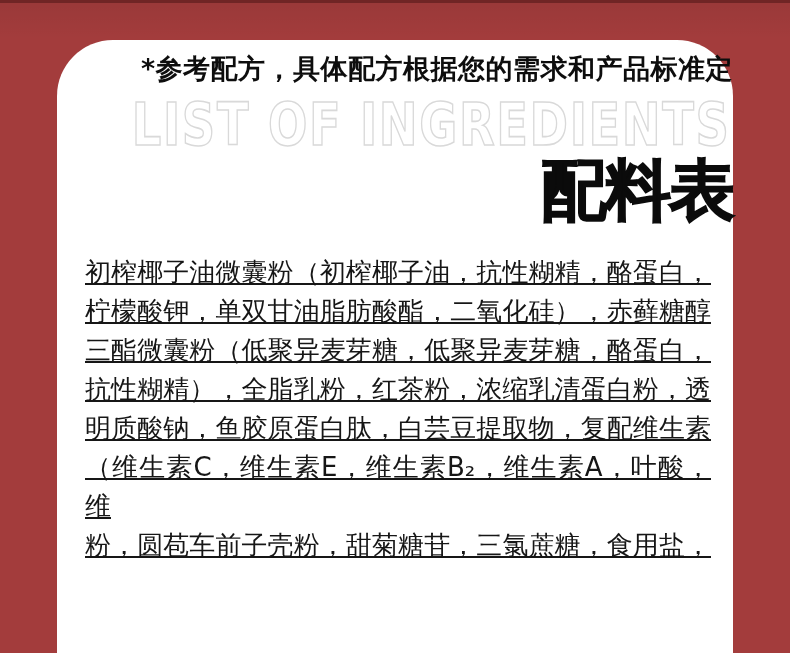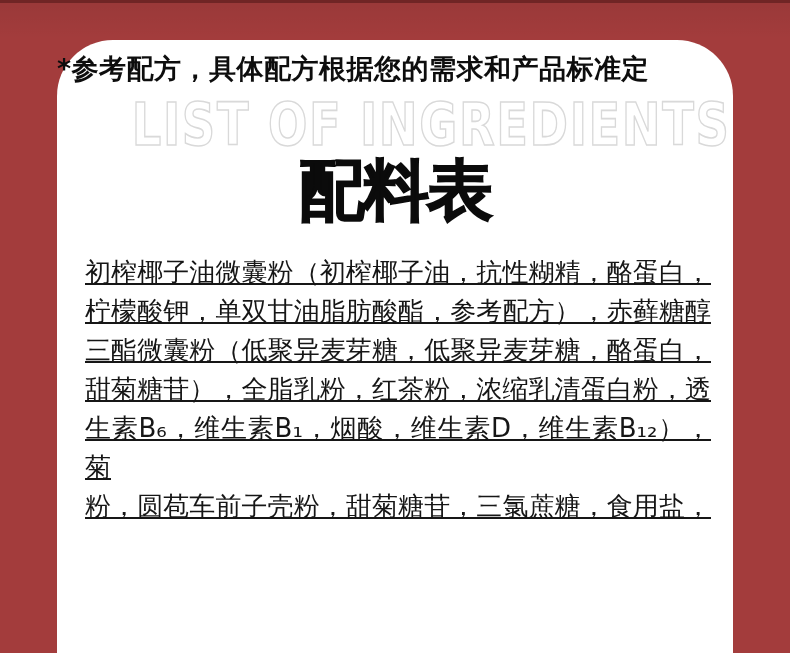--- a/index.html
+++ b/index.html
@@ -22,21 +22,21 @@
   .card {
     position: absolute;
     left: 57px; top: 40px;
     width: 676px; height: 613px;
     background: #ffffff;
     border-radius: 56px 56px 0 0;
   }
   .disclaimer {
     position: absolute;
     top: 13px; left: 0; right: 0;
-    text-align: left;
+    text-align: right;
     font-weight: bold;
     font-size: 27px; line-height: 32px;
     color: #0d0d0d;
     letter-spacing: 0.5px;
   }
   .subtitle-wrap {
     position: absolute;
     top: 56px; left: 0; right: 0;
     height: 58px;
     text-align: center;
@@ -48,21 +48,21 @@
     font-weight: bold;
     letter-spacing: 2px;
     color: transparent;
     -webkit-text-stroke: 1.6px #d9d9d9;
     transform: scaleX(0.80);
     transform-origin: 50% 50%;
   }
   .main-title {
     position: absolute;
     top: 115px; left: 0; right: 0;
-    text-align: center;
+    text-align: right;
     font-size: 66px; line-height: 72px;
     font-weight: bold;
     letter-spacing: -2px;
     color: #0b0b0b;
     -webkit-text-stroke: 1.5px #0b0b0b;
   }
   .ingredients {
     position: absolute;
     top: 213px; left: 28px; right: 22px;
     font-size: 26px; line-height: 39px;
@@ -80,21 +80,22 @@
 <div class="stage">
   <div class="top-strip"></div>
   <div class="card">
     <div class="disclaimer">*参考配方，具体配方根据您的需求和产品标准定</div>
     <div class="subtitle-wrap">
       <span class="subtitle-en">LIST OF INGREDIENTS</span>
     </div>
     <div class="main-title">配料表</div>
     <div class="ingredients">
       <div class="line">初榨椰子油微囊粉（初榨椰子油，抗性糊精，酪蛋白，</div>
-      <div class="line">柠檬酸钾，单双甘油脂肪酸酯，参考配方），赤藓糖醇</div>
+      <div class="line">柠檬酸钾，单双甘油脂肪酸酯，二氧化硅），赤藓糖醇</div>
       <div class="line">三酯微囊粉（低聚异麦芽糖，低聚异麦芽糖，酪蛋白，</div>
-      <div class="line">甜菊糖苷），全脂乳粉，红茶粉，浓缩乳清蛋白粉，透</div>
-      <div class="line">生素B₆，维生素B₁，烟酸，维生素D，维生素B₁₂），菊</div>
+      <div class="line">抗性糊精），全脂乳粉，红茶粉，浓缩乳清蛋白粉，透</div>
+      <div class="line">明质酸钠，鱼胶原蛋白肽，白芸豆提取物，复配维生素</div>
+      <div class="line">（维生素C，维生素E，维生素B₂，维生素A，叶酸，维</div>
       <div class="line">粉，圆苞车前子壳粉，甜菊糖苷，三氯蔗糖，食用盐，</div>
 
     </div>
   </div>
 </div>
 
 </body></html>

